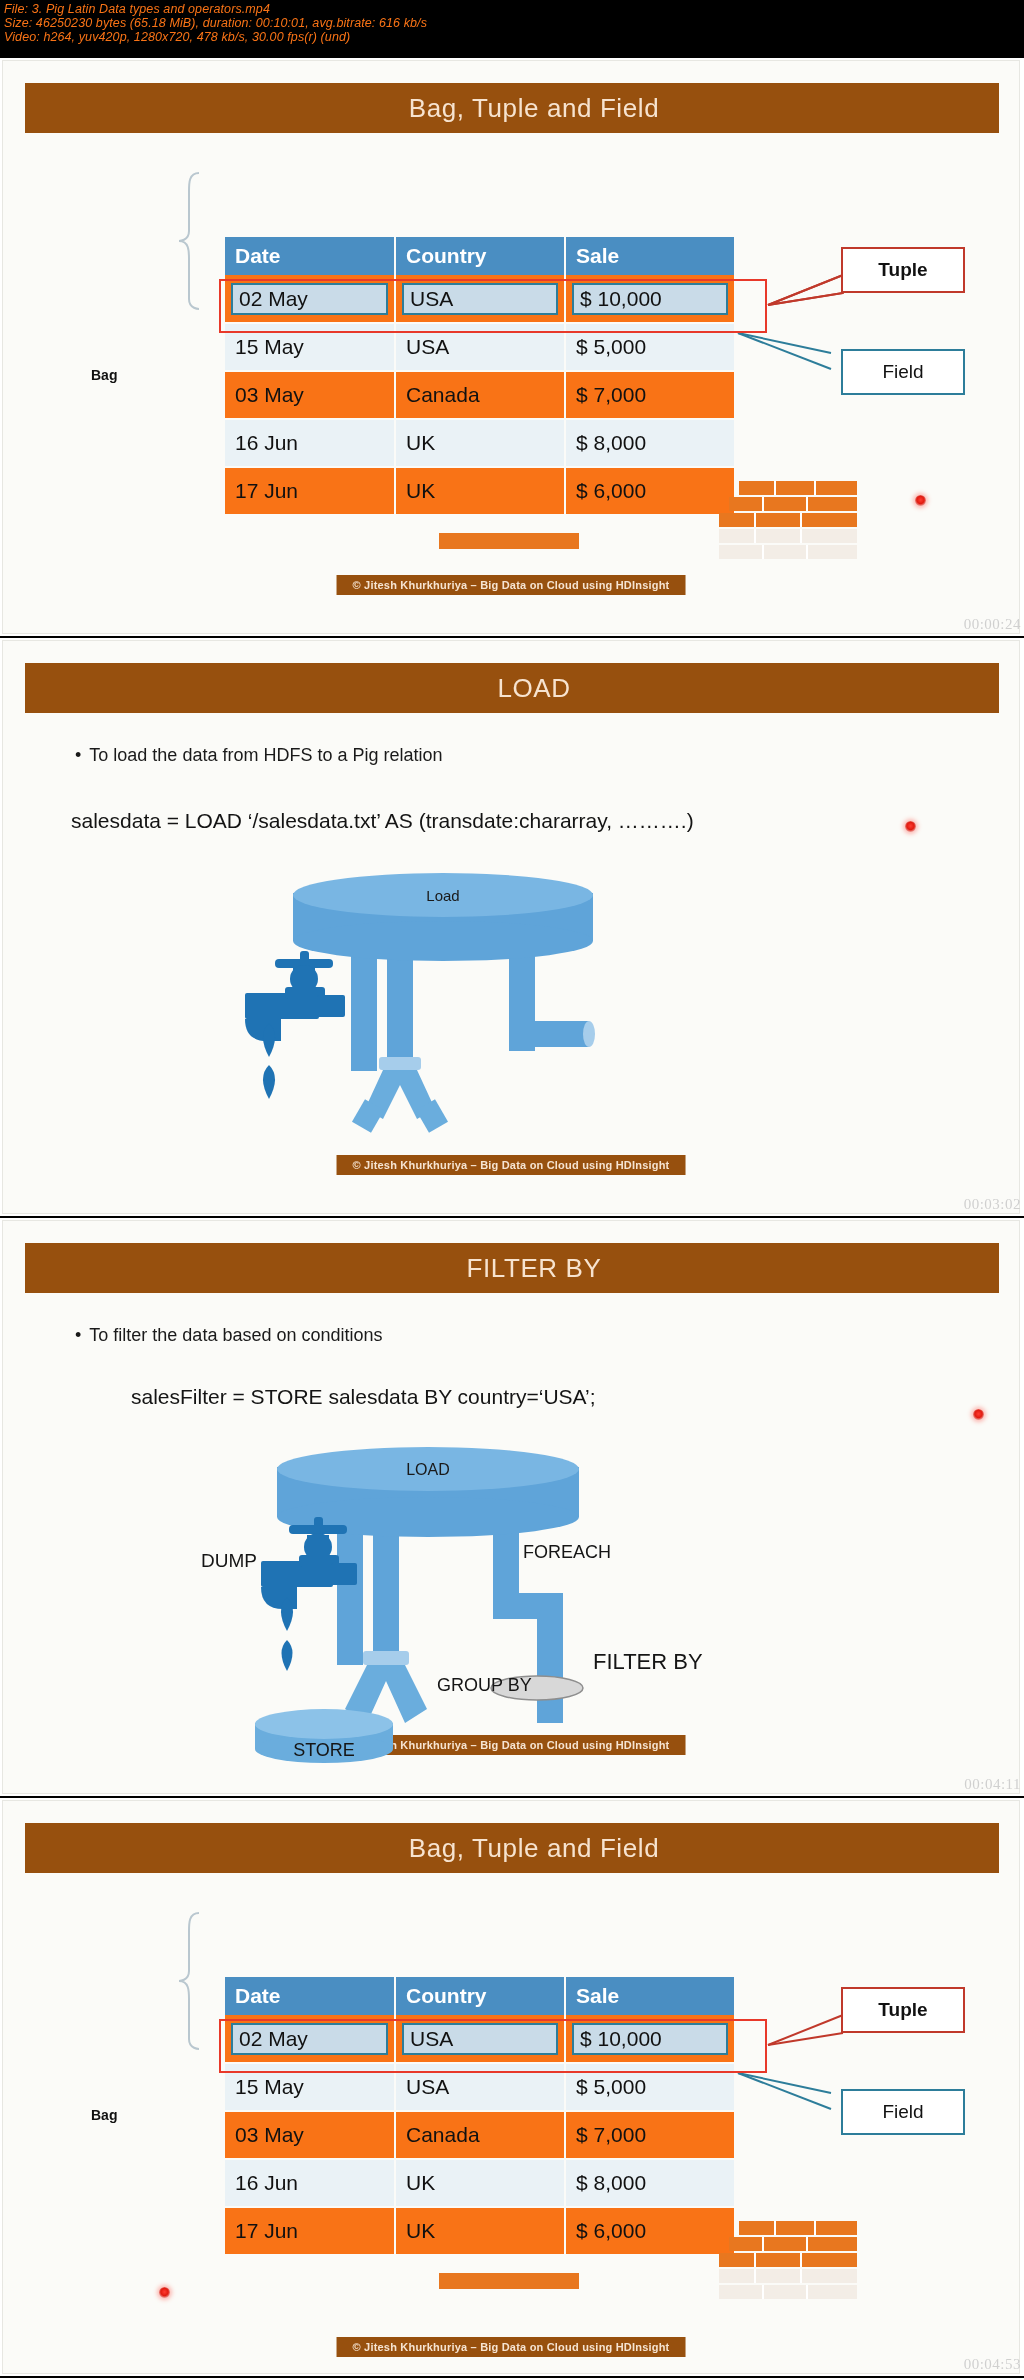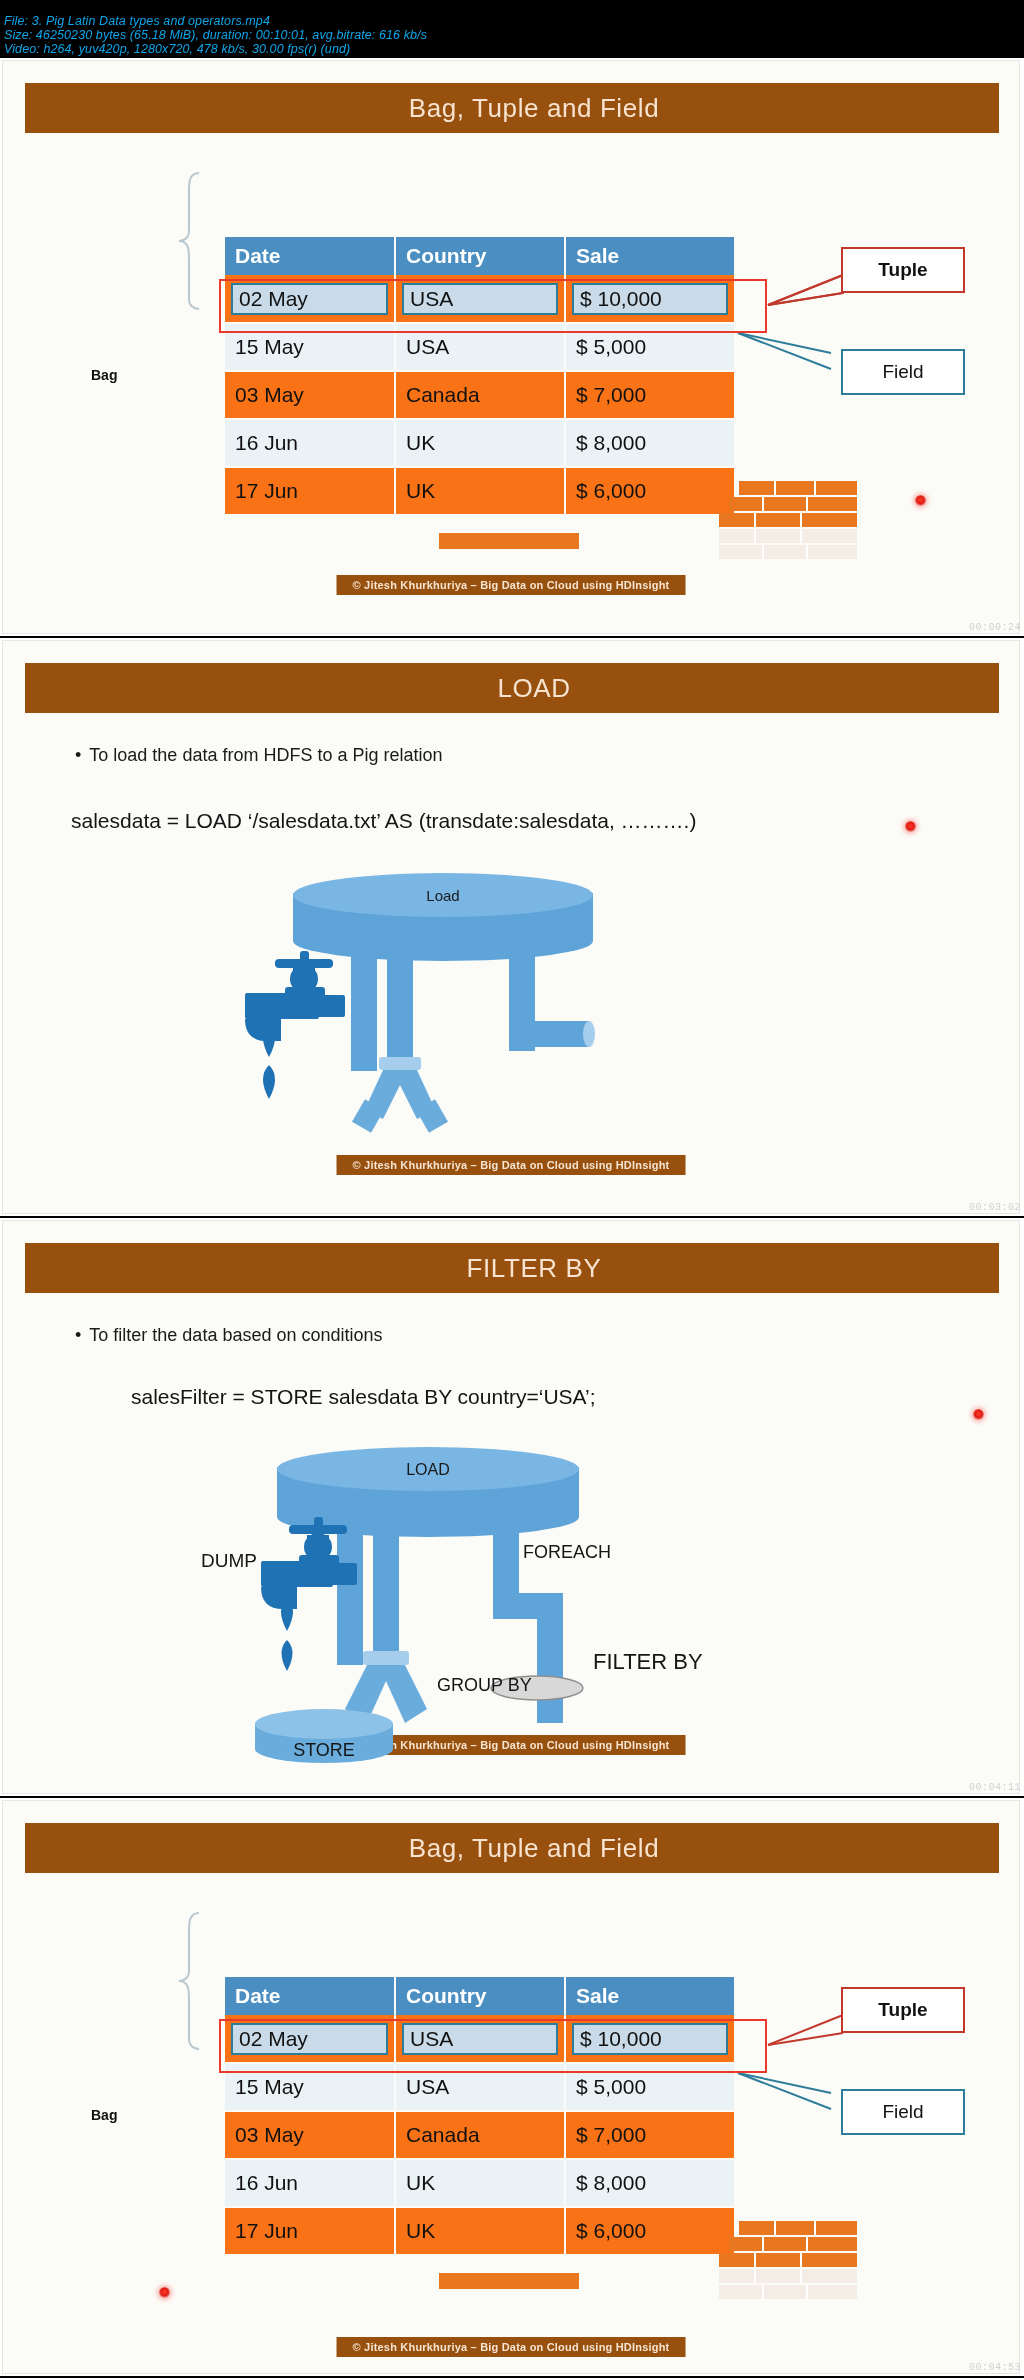--- a/index.html
+++ b/index.html
@@ -8,24 +8,24 @@
     background: #ffffff;
     font-family: "Liberation Sans", sans-serif;
     width: 1024px;
     height: 2380px;
     overflow: hidden;
   }
 
   
   .meta-header {
     background: #000000;
-    color: #0ea5e9;
+    color: #f97316;
     width: 1024px;
     height: 58px;
-    padding: 14px 4px 0 4px;
+    padding: 2px 4px 0 4px;
     font-family: "Liberation Sans", sans-serif;
     font-style: italic;
     font-size: 12.5px;
     line-height: 14px;
     letter-spacing: 0.1px;
     white-space: nowrap;
     overflow: hidden;
   }
   .meta-line { display: block; height: 14px; }
 
@@ -44,22 +44,22 @@
     position: absolute;
     left: 2px; top: 2px;
     width: 1018px; height: 574px;
     background: #fbfbf8;
     border: 1px solid #e7e7e2;
     overflow: hidden;
   }
   .timecode {
     position: absolute;
     right: 3px; bottom: 3px;
-    font-family: Liberation Mono, monospace;
-    font-size: 10px;
+    font-family: Liberation Serif, serif;
+    font-size: 15px;
     color: #c9c9c9;
     letter-spacing: 0.5px;
     opacity: .85;
     z-index: 40;
   }
 
   
   .slide-title {
     position: absolute;
     left: 22px; top: 22px;
@@ -301,21 +301,21 @@
 
   <div class="thumb">
     <div class="frame">
 
       <div class="slide-title">LOAD</div>
 
       <div class="bullet" style="left:72px; top:104px;">
         <span class="dot">•</span><span>To load the data from HDFS to a Pig relation</span>
       </div>
 
-      <div class="code-line" style="left:68px; top:168px;">salesdata  =   LOAD  ‘/salesdata.txt’  AS (transdate:salesdata, ……….)</div>
+      <div class="code-line" style="left:68px; top:168px;">salesdata  =   LOAD  ‘/salesdata.txt’  AS (transdate:chararray, ……….)</div>
       <div class="laser" style="left:902px; top:180px;"></div>
 
       <svg class="overlay" style="left:280px; top:230px;" width="420" height="290" viewBox="0 0 420 290">
 
         <rect x="68" y="60" width="26" height="140" fill="#5fa4d9"></rect>
         <rect x="104" y="60" width="26" height="130" fill="#5fa4d9"></rect>
         <rect x="226" y="60" width="26" height="120" fill="#5fa4d9"></rect>
         <rect x="226" y="150" width="80" height="26" fill="#5fa4d9"></rect>
         <ellipse cx="306" cy="163" rx="6" ry="13" fill="#a6cdeb"></ellipse>
 

